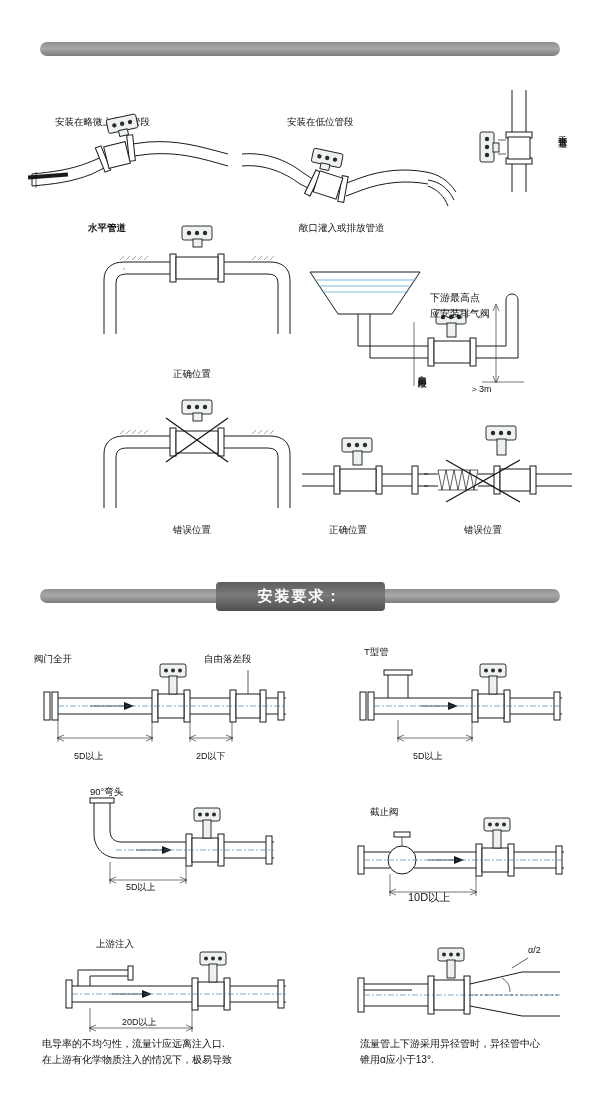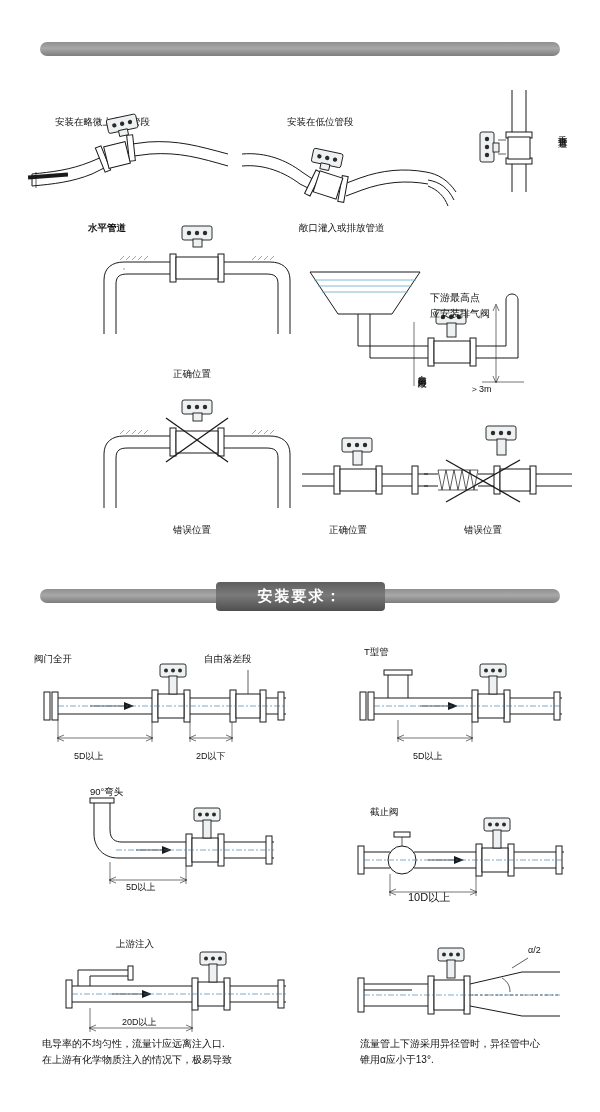--- a/index.html
+++ b/index.html
@@ -448,21 +448,21 @@
   <rect class="pipe-f" x="206" y="26" width="6" height="28"></rect>
   <line class="dim" x1="40" y1="72" x2="126" y2="72"></line>
   <path class="dim" d="M46,69 L39,72 L46,75"></path>
   <path class="dim" d="M120,69 L127,72 L120,75"></path>
   <line class="dim" x1="40" y1="54" x2="40" y2="76"></line>
   <line class="dim" x1="126" y1="56" x2="126" y2="76"></line>
   <line class="ctr" x1="14" y1="40" x2="214" y2="40"></line>
 </svg>
 <div class="label" style="top:890px; left:408px; font-size:11px;">10D以上</div>
 
-<div class="label" style="top:938px; left:96px;margin-left:20px;">上游注入</div>
+<div class="label" style="top:938px; left:96px;">上游注入</div>
 <svg style="top:952px; left:62px;" width="230" height="90">
   <rect class="pipe-f" x="4" y="28" width="6" height="28"></rect>
   <path class="pipe-o" d="M10,34 L130,34"></path>
   <path class="pipe-o" d="M10,50 L130,50"></path>
 
   <path class="pipe-o" d="M16,34 L16,18 L70,18"></path>
   <path class="pipe-o" d="M28,34 L28,24 L70,24"></path>
   <rect class="pipe-f" x="66" y="14" width="5" height="14"></rect>
   <g>
     <line class="thin" x1="50" y1="42" x2="80" y2="42"></line>

